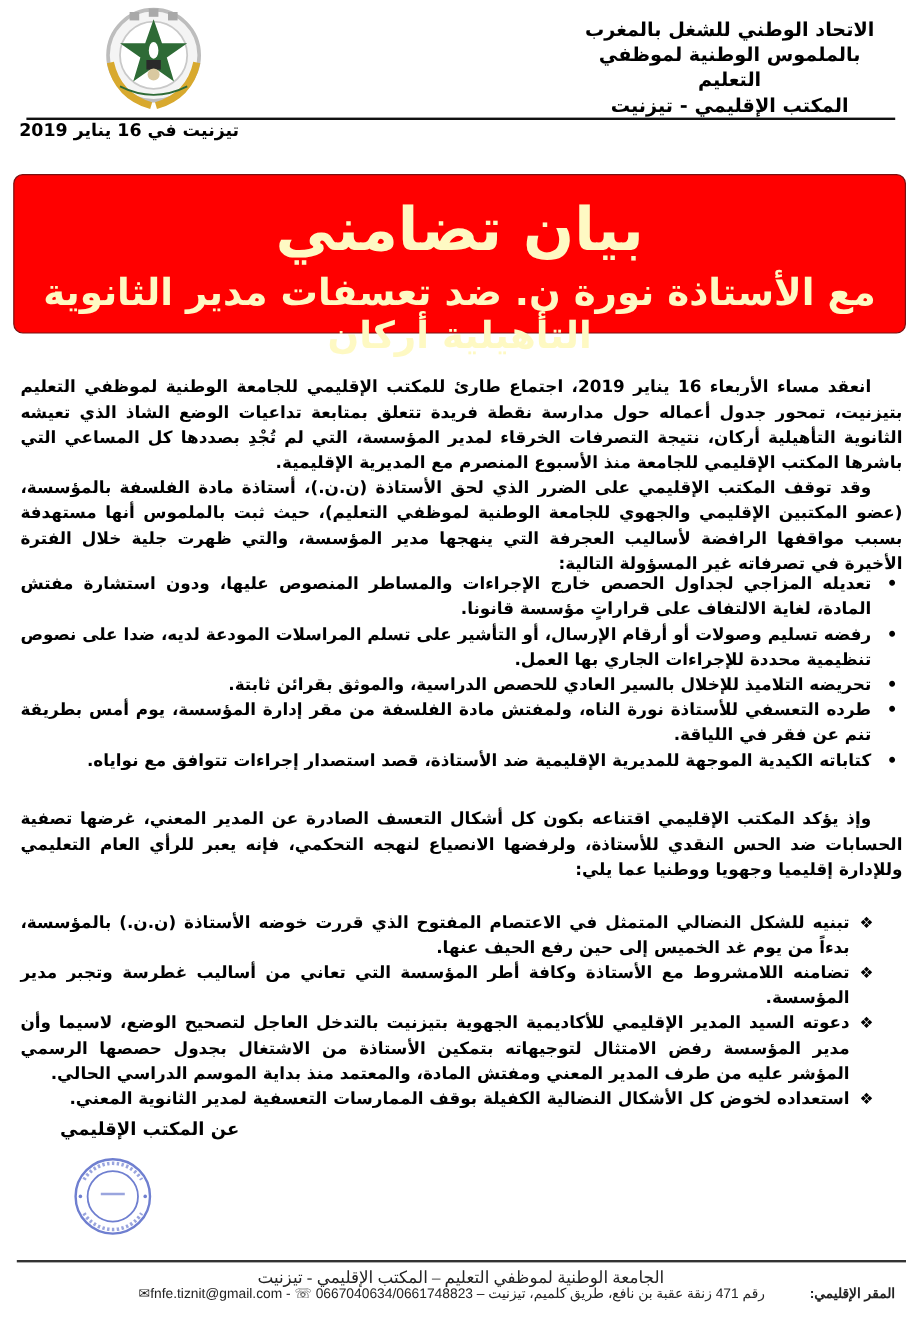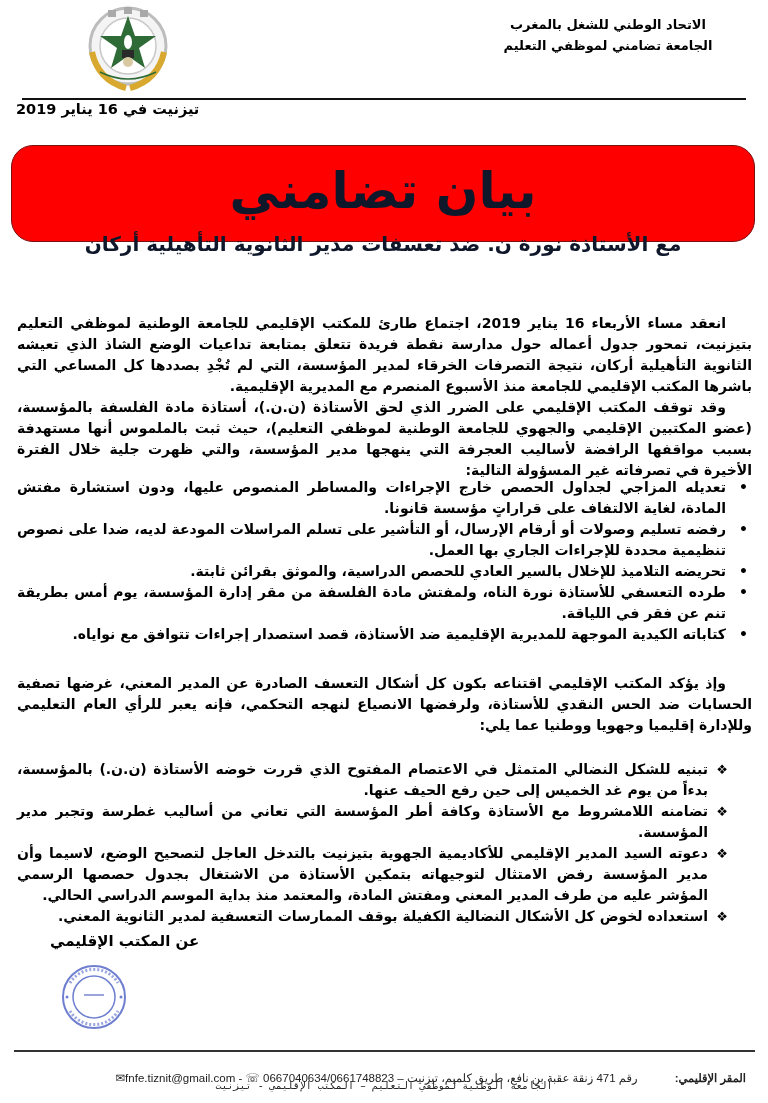--- a/index.html
+++ b/index.html
@@ -4,45 +4,45 @@
 <style>
   html, body { margin: 0; padding: 0; background: #ffffff; }
   body {
     width: 768px; height: 1103px; position: relative; overflow: hidden;
     font-family: "DejaVu Sans", "Liberation Sans", sans-serif;
     color: #000;
   }
   .header-org {
     position: absolute; top: 14px; right: 30px; width: 260px;
     direction: rtl; text-align: center;
-    font-weight: bold; font-size: 13px; line-height: 21px;
+    font-weight: bold; font-size: 16px; line-height: 21px;
   }
   .logo {
     position: absolute; left: 80px; top: 2px; width: 96px; height: 92px;
   }
   .header-rule {
     position: absolute; left: 22px; right: 22px; top: 98px; height: 2px; background: #111;
   }
   .date-line {
     position: absolute; left: 16px; top: 101px;
     direction: rtl; font-weight: bold; font-size: 14.5px;
     text-underline-offset: 3px;
   }
   .banner {
-    position: absolute; left: 11px; top: 145px; width: 744px; height: 97px;
-    background: #ff0000; border: 1.5px solid #7a1010; border-radius: 22px;
-    box-sizing: border-box; text-align: center; color: #0f172a; direction: rtl;
+    position: absolute; left: 11px; top: 145px; width: 744px; height: 133px;
+    background: #ff0000; border: 1.5px solid #7a1010; border-radius: 8px;
+    box-sizing: border-box; text-align: center; color: #fef9c3; direction: rtl;
   }
   .banner-title {
     position: absolute; left: 0; right: 0; top: 12px;
     font-size: 50px; font-weight: bold; line-height: 66px;
   }
   .banner-subtitle {
     position: absolute; left: 0; right: 0; top: 80px;
-    font-size: 20px; font-weight: bold; line-height: 36px;
+    font-size: 31px; font-weight: bold; line-height: 36px;
   }
   .body-text {
     position: absolute; left: 17px; right: 16px;
     direction: rtl; text-align: justify; text-align-last: right;
     font-weight: bold; font-size: 14px; line-height: 21px;
   }
   .para p { margin: 0; text-indent: 26px; }
   .bullets { list-style: none; margin: 0; padding: 0; }
   .bullets li { position: relative; padding-right: 26px; }
   .bullets li .dot {
@@ -55,37 +55,37 @@
     direction: rtl; font-weight: bold; font-size: 15px; text-align: right;
   }
   .stamp {
     position: absolute; left: 58px; top: 963px; width: 72px; height: 68px;
   }
   .footer-rule {
     position: absolute; left: 14px; right: 13px; top: 1050px; height: 1.5px; background: #333;
   }
   .footer-line1 {
     position: absolute; left: 0; right: 0; top: 1056px;
-    text-align: center; direction: rtl; font-size: 10px; color: #222;
-    font-family: Liberation Mono, monospace;
-    margin-top: 24px;
+    text-align: center; direction: rtl; font-size: 14px; color: #222;
+    font-family: Liberation Serif, serif;
   }
   .footer-line2 {
     position: absolute; left: 62px; right: 22px; top: 1071px;
     text-align: right; direction: rtl; font-size: 11.5px; color: #222;
     font-family: "Liberation Sans", sans-serif;
   }
   .footer-line2 b { font-weight: bold; margin-left: 34px; }
 </style>
 </head>
 <body>
 
 <div class="header-org">
   <div>الاتحاد الوطني للشغل بالمغرب</div>
-  <div>الجامعة تضامني لموظفي التعليم</div>
+  <div>بالملموس الوطنية لموظفي التعليم</div>
+  <div>المكتب الإقليمي - تيزنيت</div>
 </div>
 
 <div class="logo">
   <svg width="96" height="92" viewBox="0 0 96 92">
     <circle cx="48" cy="44" r="38" fill="#f4f4f4" stroke="#bdbdbd" stroke-width="3"></circle>
     <circle cx="48" cy="44" r="28" fill="#fff" stroke="#c9c9c9" stroke-width="1.5"></circle>
     <rect x="28" y="8" width="8" height="7" fill="#a9a9a9"></rect>
     <rect x="44" y="5" width="8" height="7" fill="#a9a9a9"></rect>
     <rect x="60" y="8" width="8" height="7" fill="#a9a9a9"></rect>
     <polygon points="48,14 55,34 76,34 59,46 65,66 48,54 31,66 37,46 20,34 41,34" fill="#2e6b36"></polygon>

